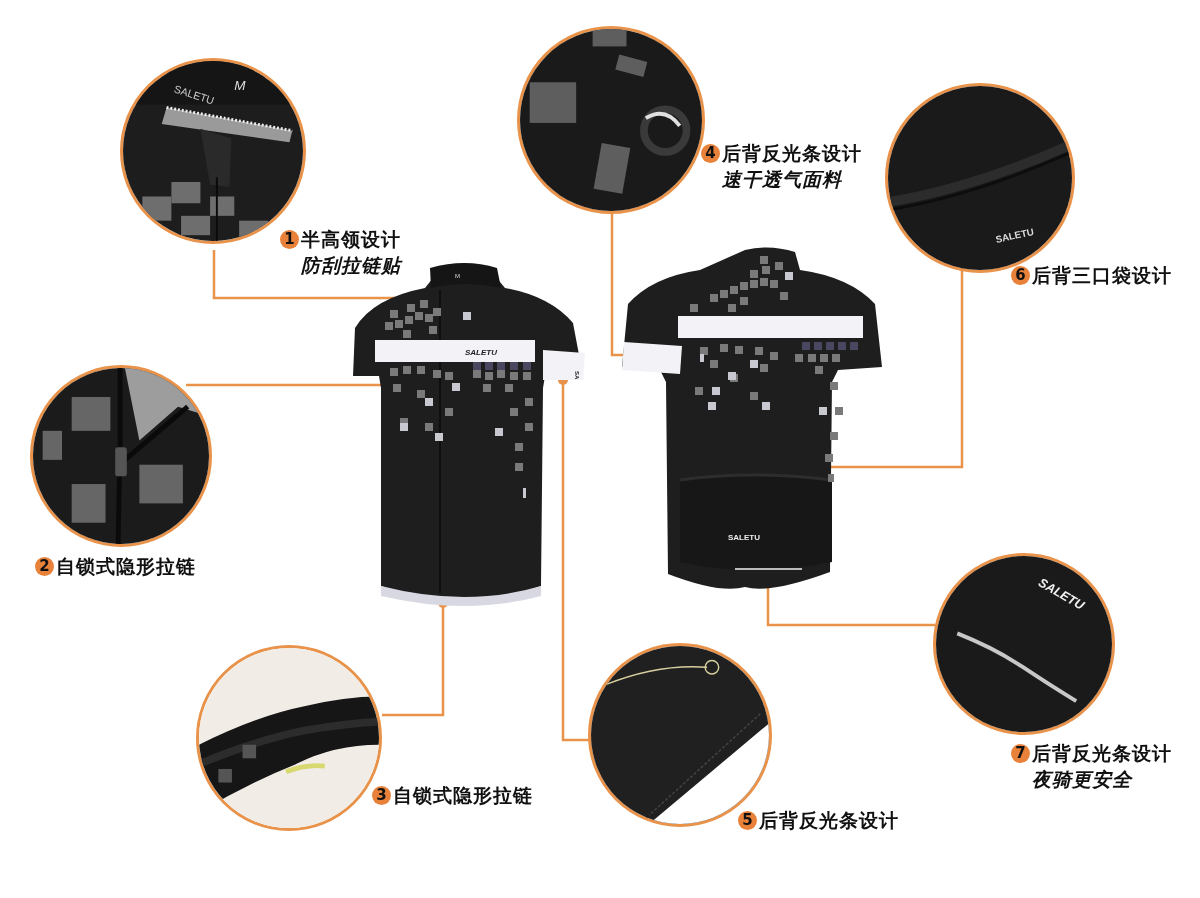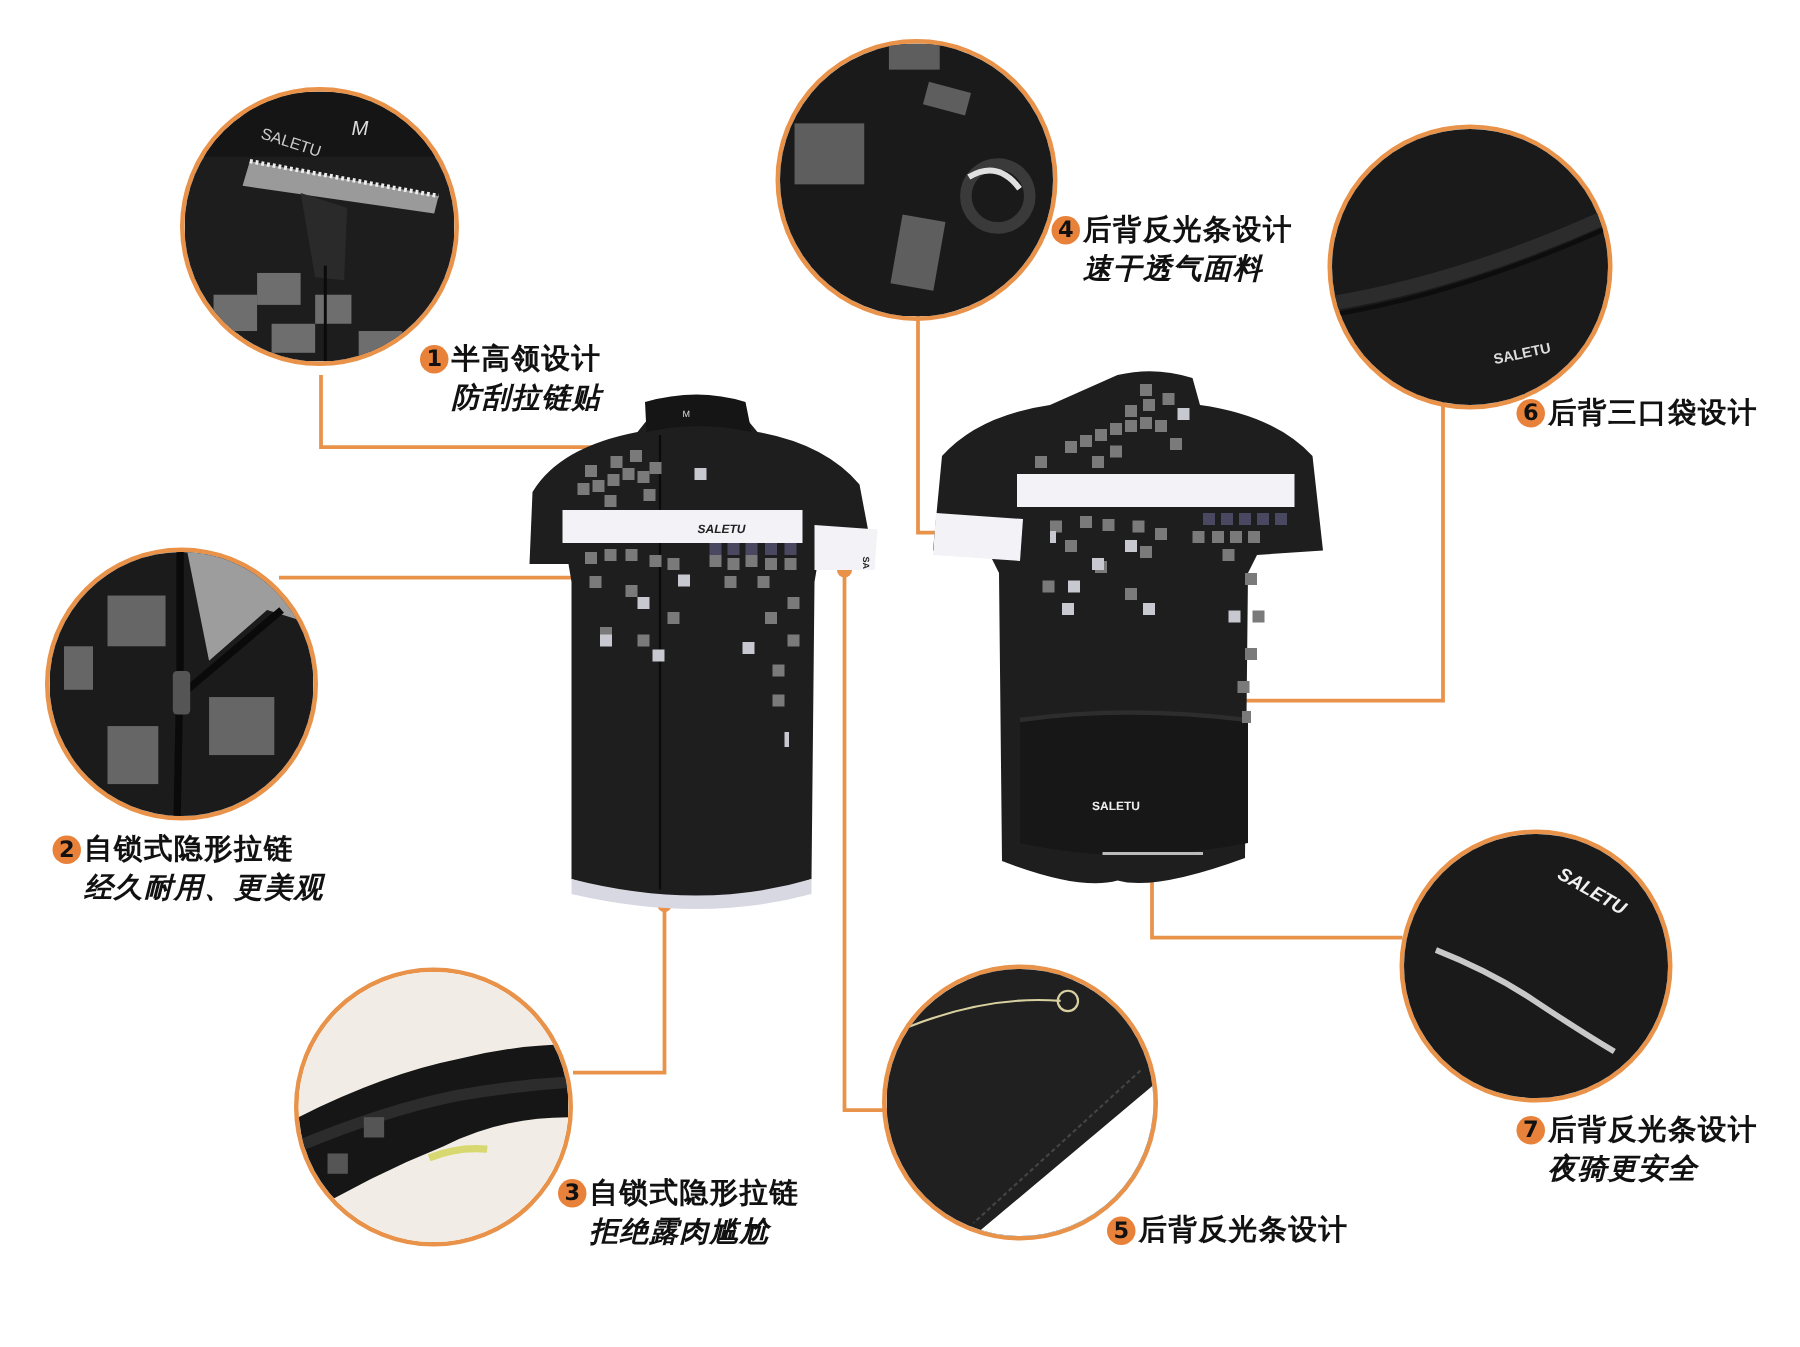--- a/index.html
+++ b/index.html
@@ -291,29 +291,27 @@
         <span>半高领设计</span>
       </div>
     <div class="second">防刮拉链贴</div>
   </div>
 
   <div class="callout" style="left:35px;top:553px;">
     <div class="row">
         <span class="badge">2</span>
         <span>自锁式隐形拉链</span>
       </div>
-    <div class="second">经久耐用、更美观</div>
   </div>
 
   <div class="callout" style="left:372px;top:782px;">
     <div class="row">
         <span class="badge">3</span>
         <span>自锁式隐形拉链</span>
       </div>
-    <div class="second">拒绝露肉尴尬</div>
   </div>
 
   <div class="callout" style="left:701px;top:140px;">
     <div class="row">
         <span class="badge">4</span>
         <span>后背反光条设计</span>
       </div>
     <div class="second">速干透气面料</div>
   </div>
 

